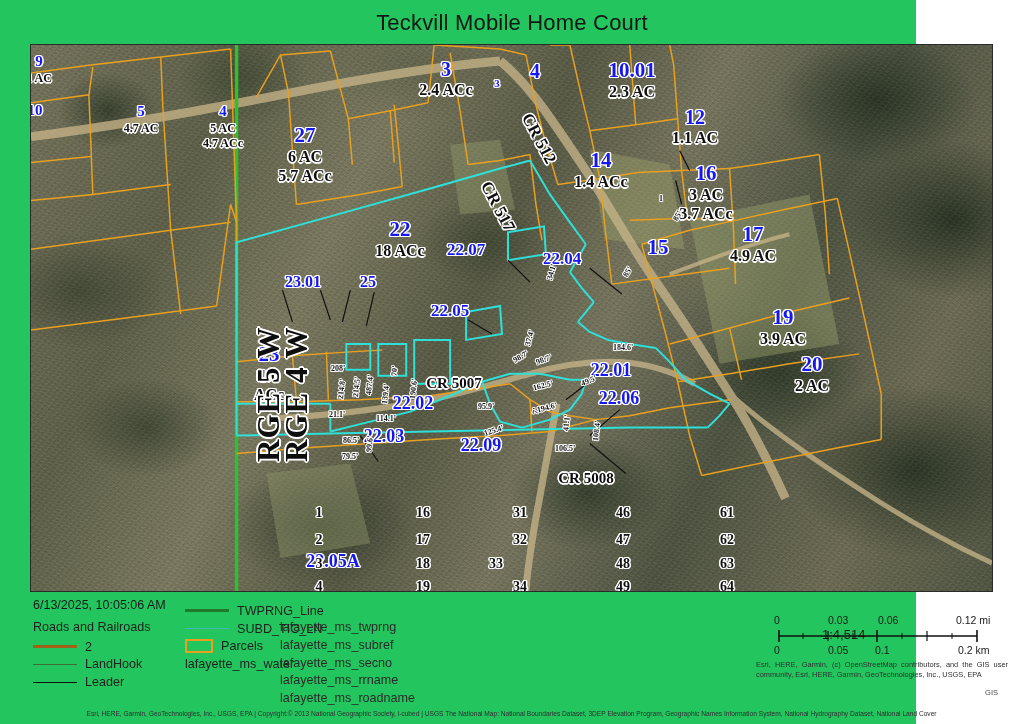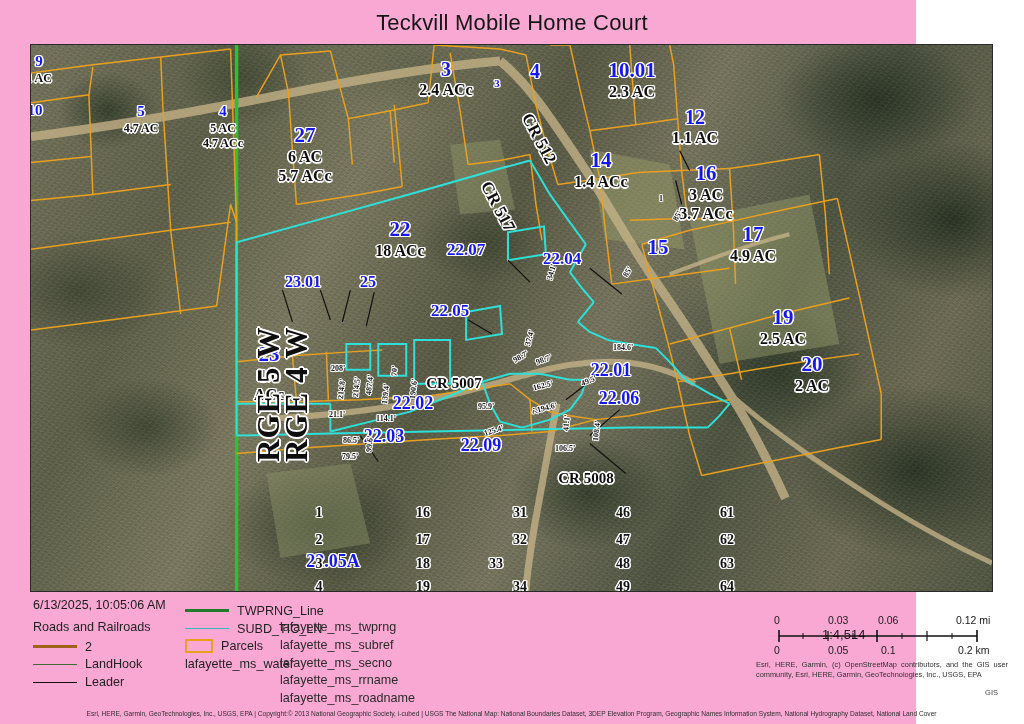--- a/index.html
+++ b/index.html
@@ -6,21 +6,21 @@
   html, body {
     margin: 0; padding: 0;
     width: 1024px; height: 724px;
     background: #ffffff;
     font-family: "Liberation Sans", sans-serif;
     overflow: hidden;
   }
   #page {
     position: relative;
     width: 916px; height: 724px;
-    background: #f9a8d4;
+    background: #22c55e;
     text-decoration: underline;
   }
 
   
   #map-title {
     position: absolute;
     left: 0; top: 10px; width: 1024px;
     text-align: center;
     font-family: "Liberation Sans", sans-serif;
     font-size: 22px;
@@ -363,21 +363,21 @@
           <div class="mlabel acre" style="left: 664px; top: 85px; font-size: 16px; transform: translateX(-50%);">1.1 AC</div>
           <div class="mlabel parcel-num" style="left: 570px; top: 105px; font-size: 21px; transform: translateX(-50%);">14</div>
           <div class="mlabel acre" style="left: 570px; top: 129px; font-size: 16px; transform: translateX(-50%);">1.4 ACc</div>
           <div class="mlabel parcel-num" style="left: 675px; top: 118px; font-size: 21px; transform: translateX(-50%);">16</div>
           <div class="mlabel acre" style="left: 675px; top: 142px; font-size: 16px; transform: translateX(-50%);">3 AC</div>
           <div class="mlabel acre" style="left: 675px; top: 161px; font-size: 16px; transform: translateX(-50%);">3.7 ACc</div>
           <div class="mlabel parcel-num" style="left: 627px; top: 192px; font-size: 21px; transform: translateX(-50%);">15</div>
           <div class="mlabel parcel-num" style="left: 722px; top: 179px; font-size: 21px; transform: translateX(-50%);">17</div>
           <div class="mlabel acre" style="left: 722px; top: 203px; font-size: 16px; transform: translateX(-50%);">4.9 AC</div>
           <div class="mlabel parcel-num" style="left: 752px; top: 262px; font-size: 21px; transform: translateX(-50%);">19</div>
-          <div class="mlabel acre" style="left: 752px; top: 286px; font-size: 16px; transform: translateX(-50%);">2.5 AC</div>
+          <div class="mlabel acre" style="left: 752px; top: 286px; font-size: 16px; transform: translateX(-50%);">3.9 AC</div>
           <div class="mlabel parcel-num" style="left: 781px; top: 309px; font-size: 21px; transform: translateX(-50%);">20</div>
           <div class="mlabel acre" style="left: 781px; top: 333px; font-size: 16px; transform: translateX(-50%);">2 AC</div>
           <div class="mlabel parcel-num" style="left: 274px; top: 80px; font-size: 21px; transform: translateX(-50%);">27</div>
           <div class="mlabel acre" style="left: 274px; top: 104px; font-size: 16px; transform: translateX(-50%);">6 AC</div>
           <div class="mlabel acre" style="left: 274px; top: 123px; font-size: 16px; transform: translateX(-50%);">5.7 ACc</div>
           <div class="mlabel parcel-num" style="left: 369px; top: 174px; font-size: 21px; transform: translateX(-50%);">22</div>
           <div class="mlabel acre" style="left: 369px; top: 198px; font-size: 16px; transform: translateX(-50%);">18 ACc</div>
           <div class="mlabel parcel-num" style="left: 435px; top: 196px; font-size: 17px; transform: translateX(-50%);">22.07</div>
           <div class="mlabel parcel-num" style="left: 531px; top: 205px; font-size: 17px; transform: translateX(-50%);">22.04</div>
           <div class="mlabel parcel-num" style="left: 419px; top: 257px; font-size: 17px; transform: translateX(-50%);">22.05</div>
@@ -514,21 +514,21 @@
         <line x1="149" y1="1" x2="149" y2="11" stroke="#111" stroke-width="1.2"></line>
         <line x1="199" y1="0" x2="199" y2="12" stroke="#111" stroke-width="1.6"></line>
         <line x1="25" y1="3" x2="25" y2="9" stroke="#111" stroke-width="1"></line>
         <line x1="75" y1="3" x2="75" y2="9" stroke="#111" stroke-width="1"></line>
         <line x1="124" y1="3" x2="124" y2="9" stroke="#111" stroke-width="1"></line>
         <line x1="174" y1="3" x2="174" y2="9" stroke="#111" stroke-width="1"></line>
       </svg>
       <div class="sb-nums" id="sb-bottom" style="top:46px;">
           <span style="left: 24px;">0</span>
           <span style="left: 78px;">0.05</span>
-          <span style="left: 131px;">0.1</span>
+          <span style="left: 125px;">0.1</span>
           <span style="left: 208px;">0.2 km</span>
         </div>
       <div id="sb-credit">Esri, HERE, Garmin, (c) OpenStreetMap contributors, and the GIS user community, Esri, HERE, Garmin, GeoTechnologies, Inc., USGS, EPA</div>
       <div id="gis-mark">GIS</div>
     </div>
   </div>
 
   <div id="attribution">Esri, HERE, Garmin, GeoTechnologies, Inc., USGS, EPA | Copyright:© 2013 National Geographic Society, i-cubed | USGS The National Map: National Boundaries Dataset, 3DEP Elevation Program, Geographic Names Information System, National Hydrography Dataset, National Land Cover</div>
 </div>
 

